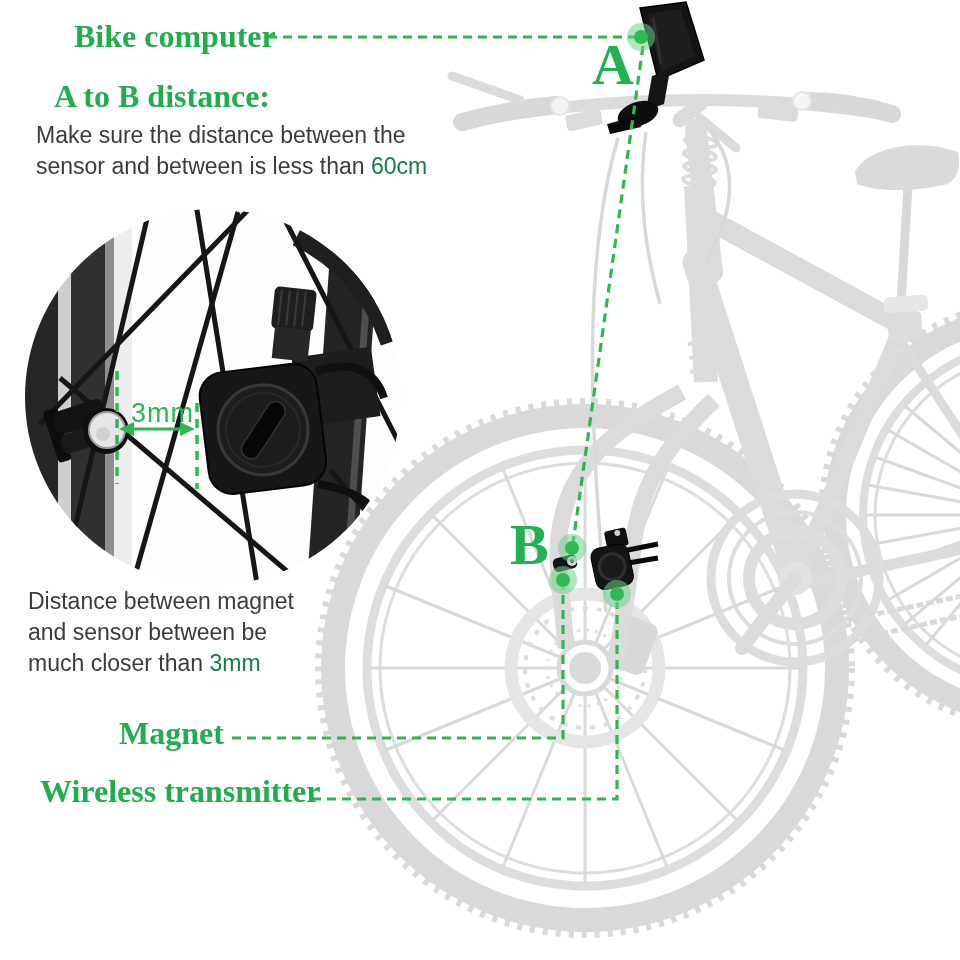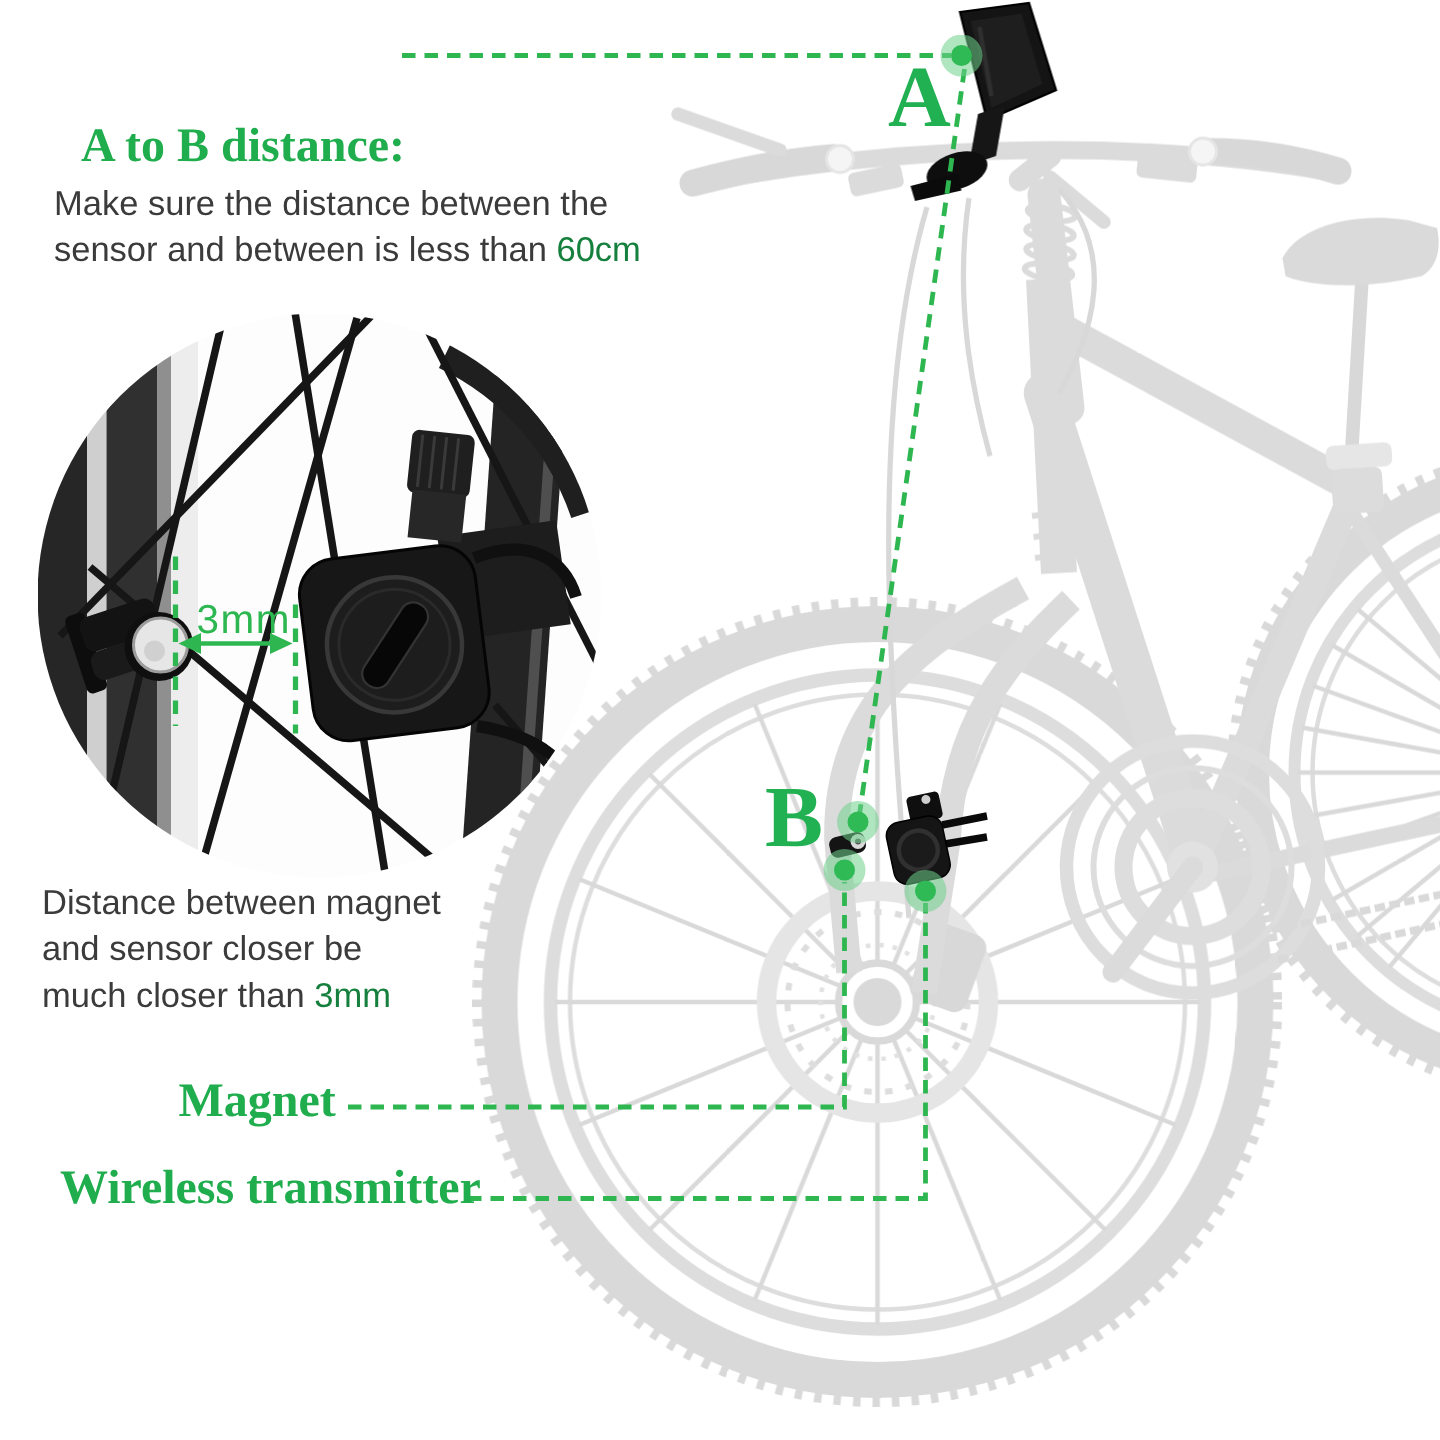--- a/index.html
+++ b/index.html
@@ -262,28 +262,29 @@
           <circle cx="563" cy="580" r="14" fill="#6ecf8b" opacity="0.55"></circle>
           <circle cx="563" cy="580" r="7" fill="#2fba55"></circle>
         </g>
     <g>
           <circle cx="617" cy="594" r="14" fill="#6ecf8b" opacity="0.55"></circle>
           <circle cx="617" cy="594" r="7" fill="#2fba55"></circle>
         </g>
   </g>
 </svg>
 
+  <div class="txt callout" id="bike-computer-label">Bike computer</div>
 
   <div class="txt callout" id="atob-heading">A to B distance:</div>
 
   <div class="txt body-text" id="atob-para"><span>Make sure the distance between the</span><br><span>sensor and between is less than </span><span class="hl">60cm</span></div>
 
   <div class="txt" id="inset-measure">3mm</div>
 
-  <div class="txt body-text" id="magnet-para"><span>Distance between magnet</span><br><span>and sensor closer be</span><br><span>much closer than </span><span class="hl">3mm</span></div>
+  <div class="txt body-text" id="magnet-para"><span>Distance between magnet</span><br><span>and sensor between be</span><br><span>much closer than </span><span class="hl">3mm</span></div>
 
   <div class="txt callout" id="wireless-label">Wireless transmitter</div>
 
   <div class="txt callout" id="magnet-label">Magnet</div>
 
   <div class="txt marker" id="marker-a">A</div>
 
   <div class="txt marker" id="marker-b">B</div>
 
 </div>

